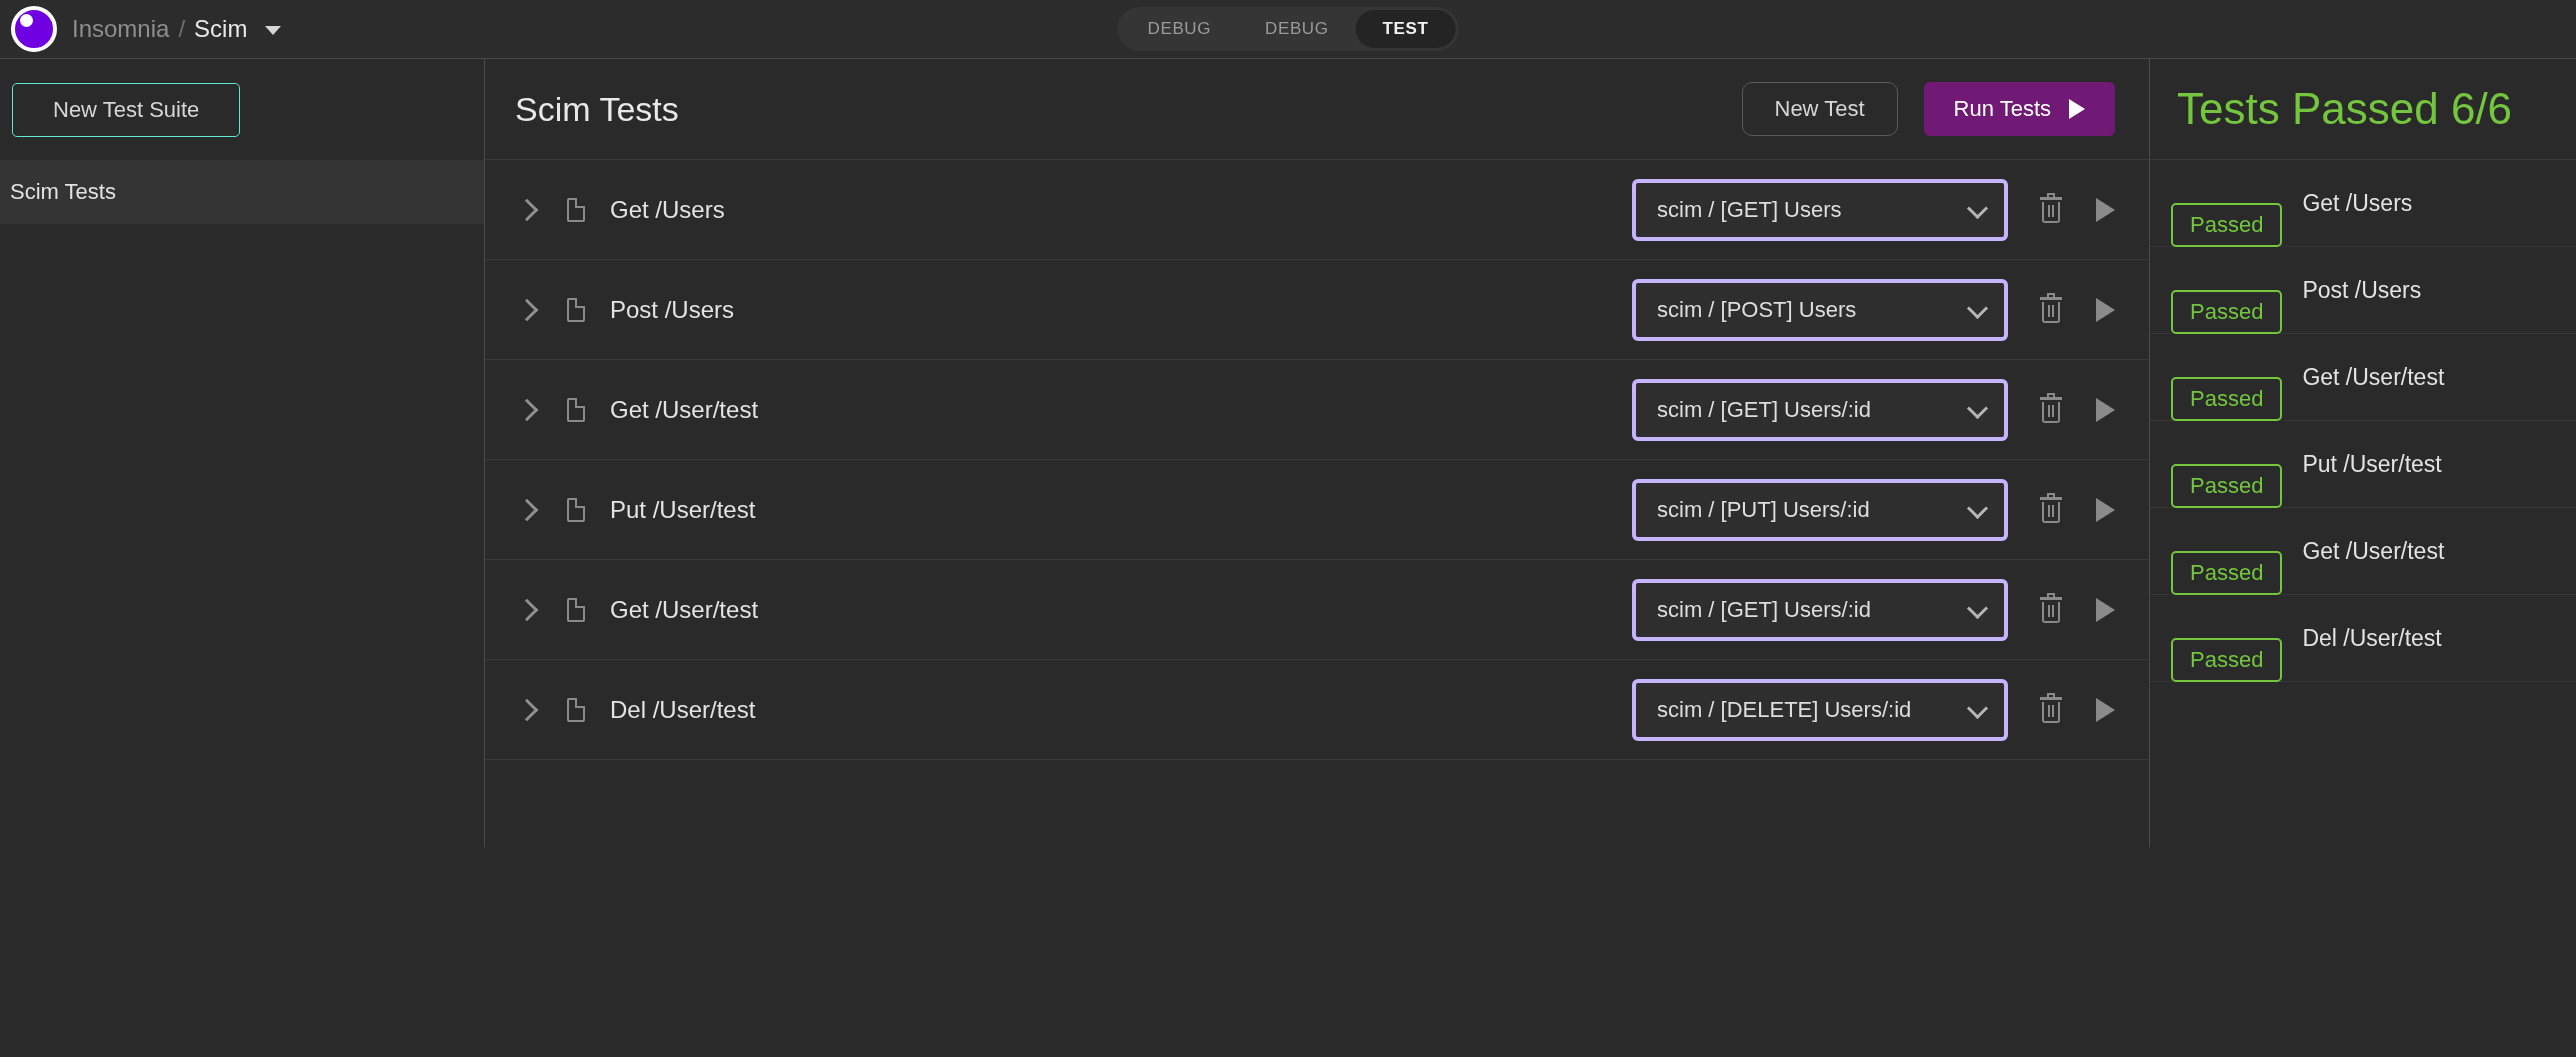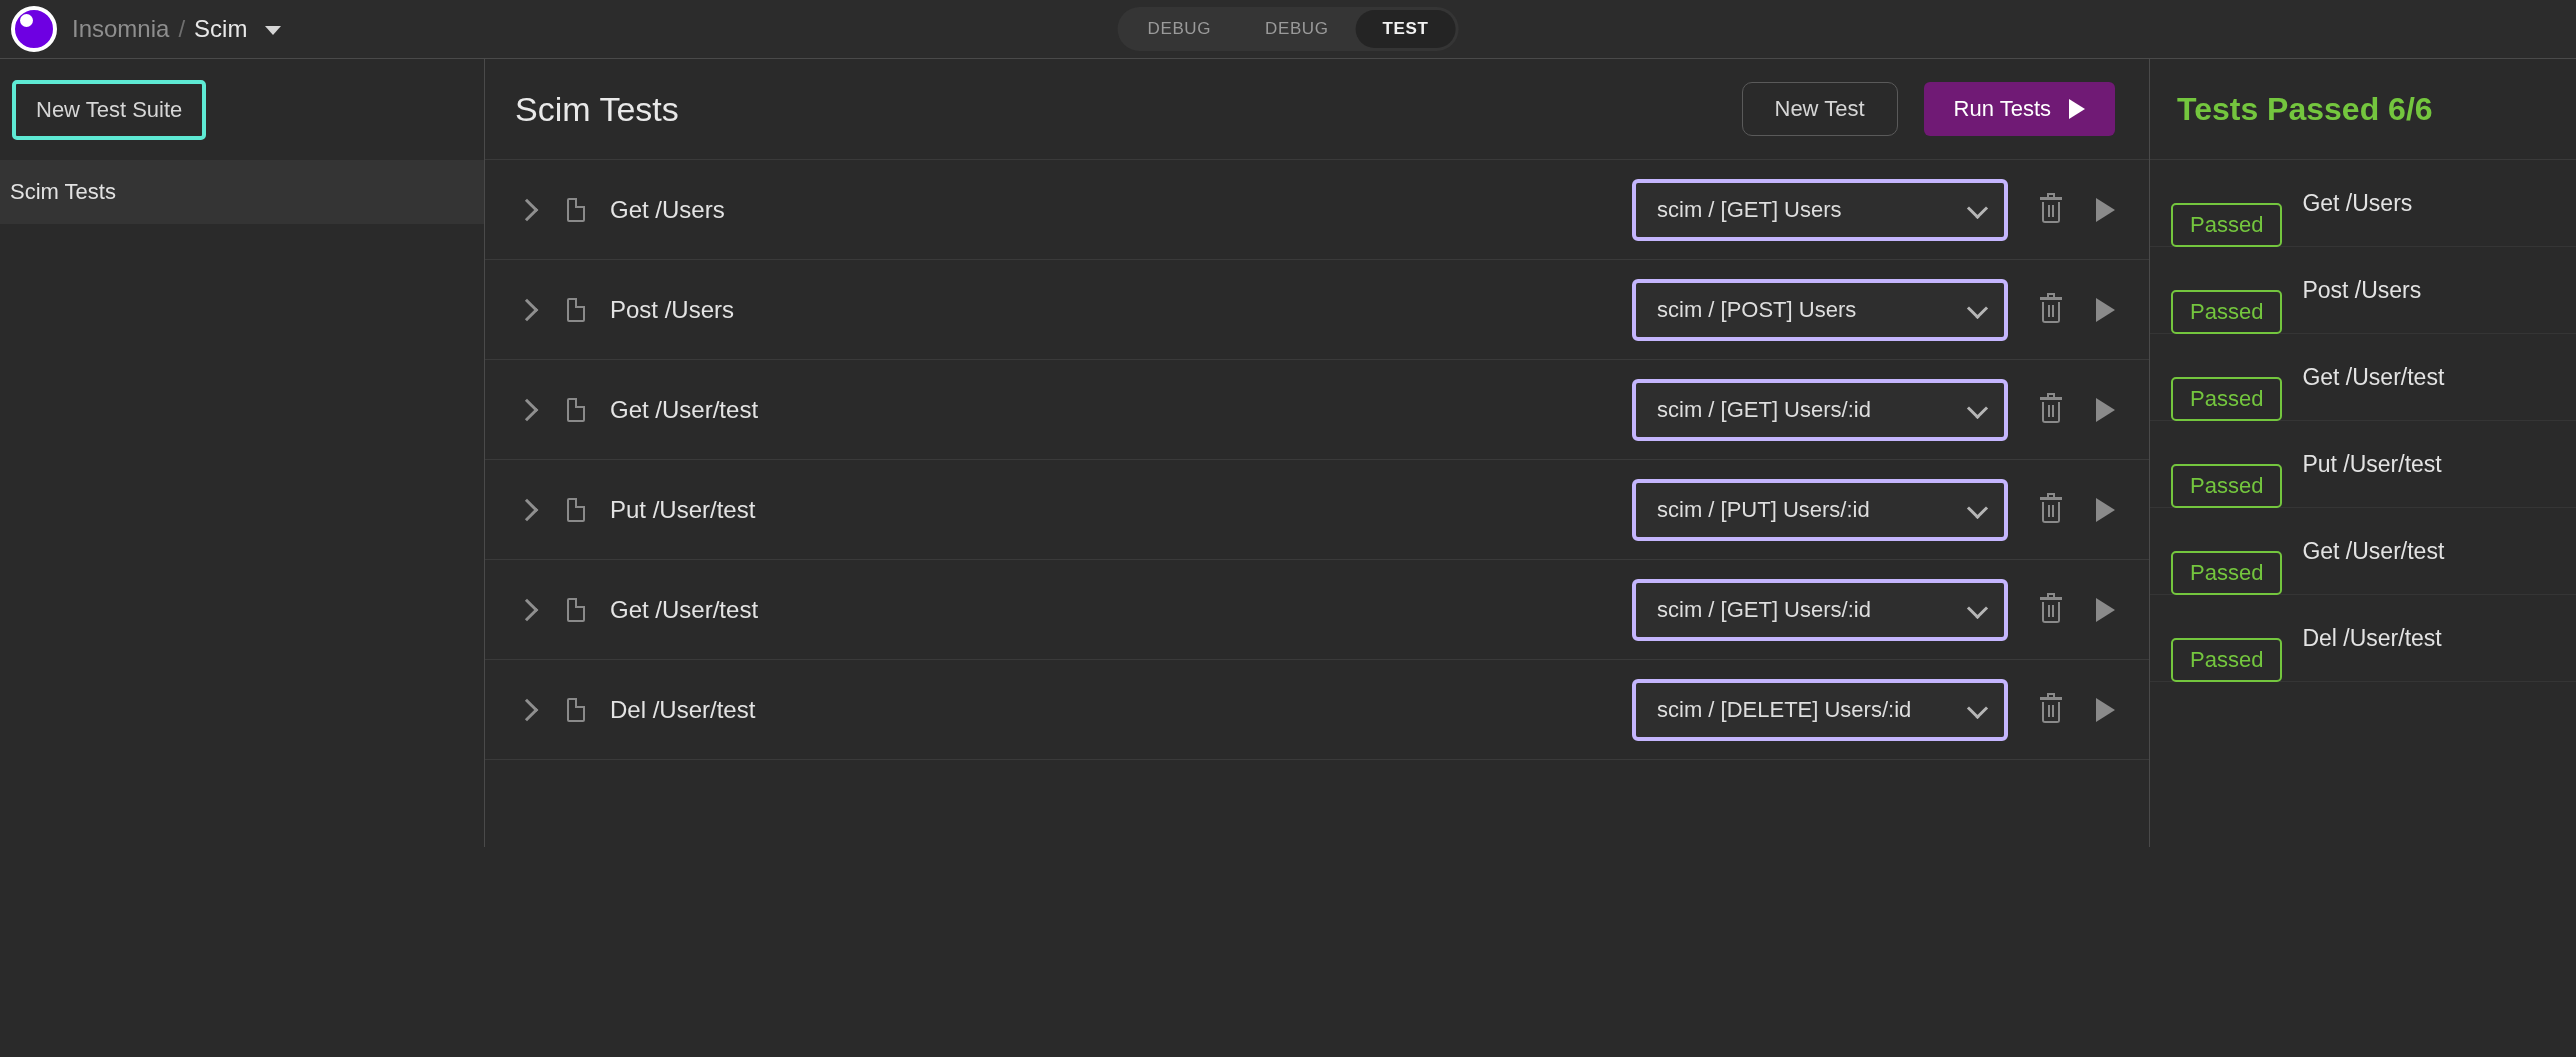--- a/index.html
+++ b/index.html
@@ -128,27 +128,27 @@
     display: flex;
     flex-direction: column;
   }
   .sidebar-head {
     height: 101px;
     display: flex;
     align-items: center;
     padding-left: 12px;
   }
   .btn-outline {
-    border: 4px solid #5eead4;
+    border: 1px solid #5eead4;
     border-radius: 5px;
     background: transparent;
     color: #d6d6d6;
     font-size: 22px;
     font-family: inherit;
-    padding: 15px 20px;
+    padding: 15px 40px;
     cursor: pointer;
     line-height: 1;
   }
   .suite-item {
     height: 64px;
     display: flex;
     align-items: center;
     padding-left: 10px;
     font-size: 22px;
     color: #e2e2e2;
@@ -354,24 +354,23 @@
   }
   .results-head {
     height: 101px;
     flex: 0 0 101px;
     display: flex;
     align-items: center;
     padding-left: 27px;
     border-bottom: 1px solid #3a3a3a;
   }
   .results-title {
-    font-size: 32px;
+    font-size: 44px;
     color: #74c63e;
     line-height: 1;
-    font-weight: bold;
   }
   .result-row {
     height: 87px;
     display: flex;
     align-items: center;
     padding-left: 21px;
     border-bottom: 1px solid #353535;
     gap: 20px;
   }
   .badge-passed {

